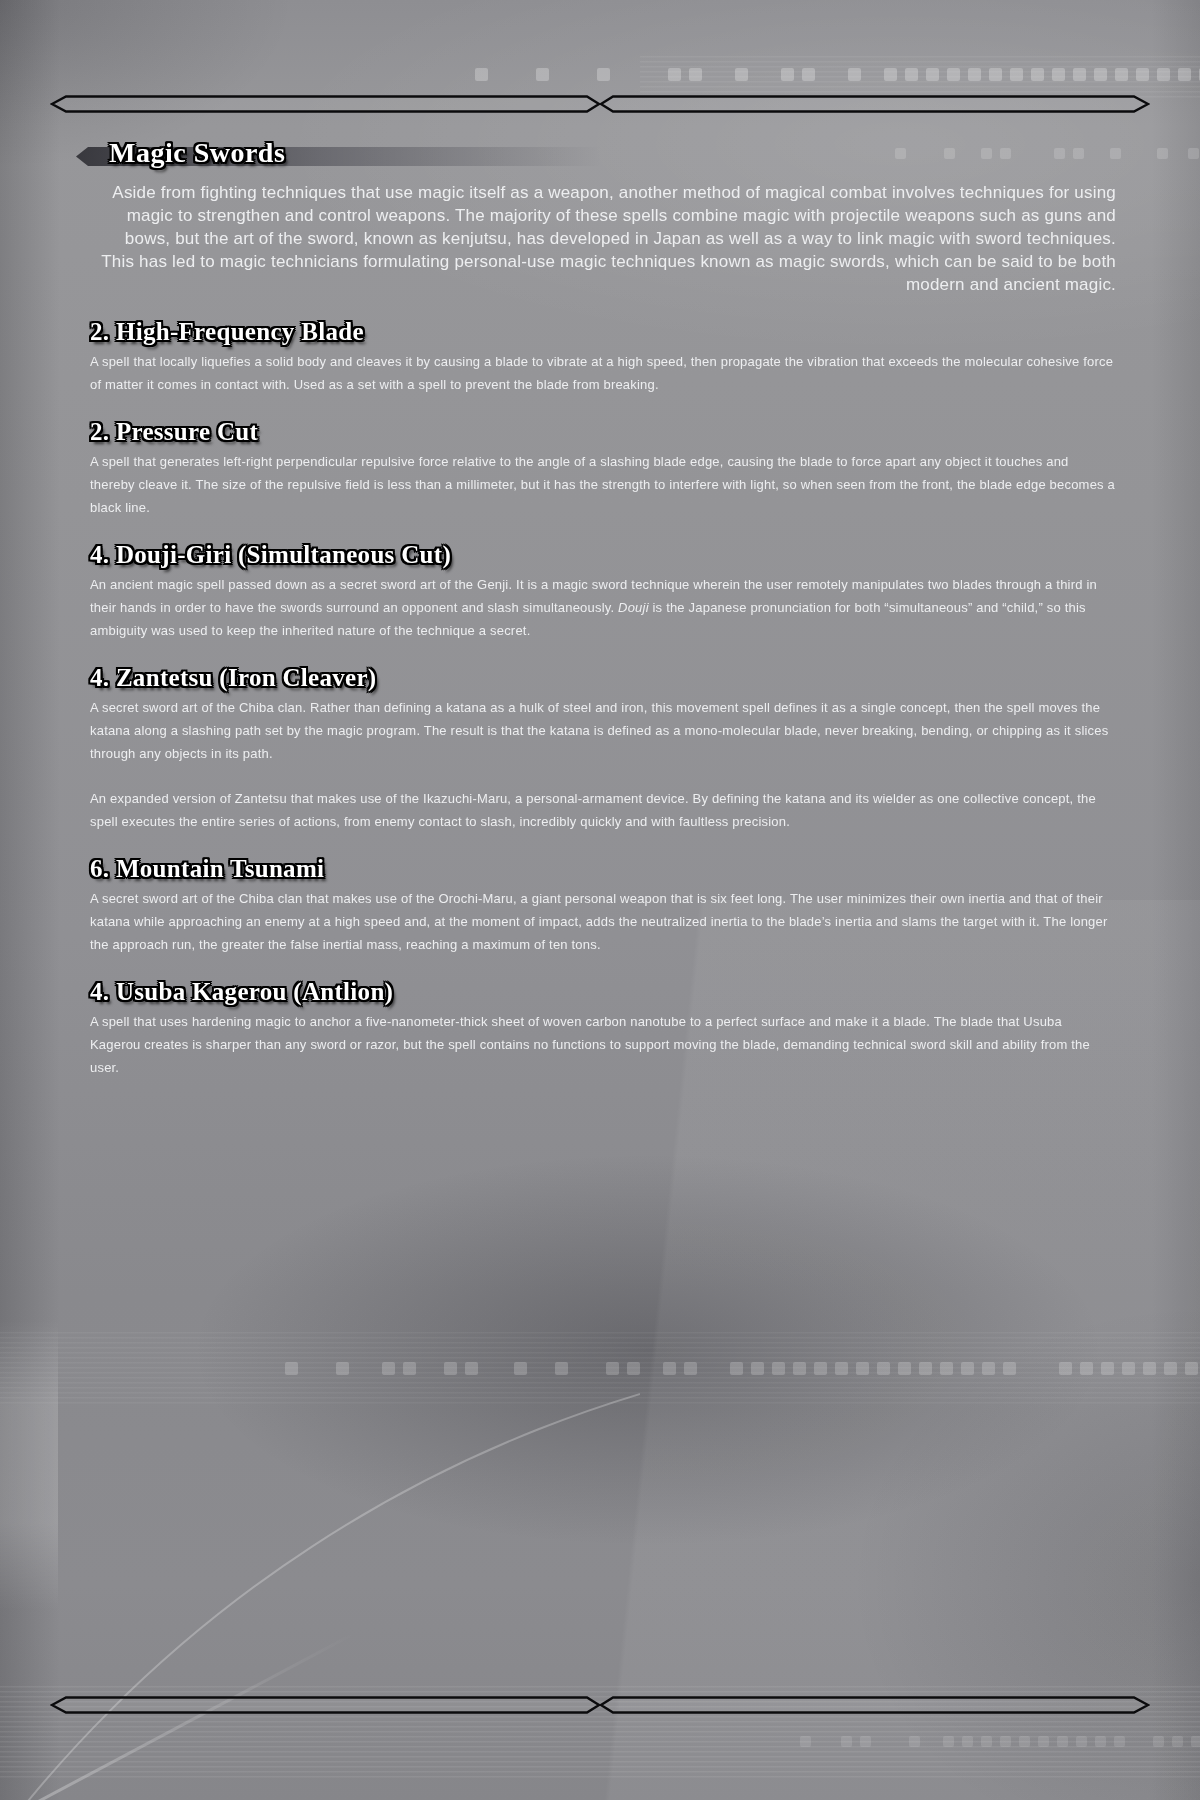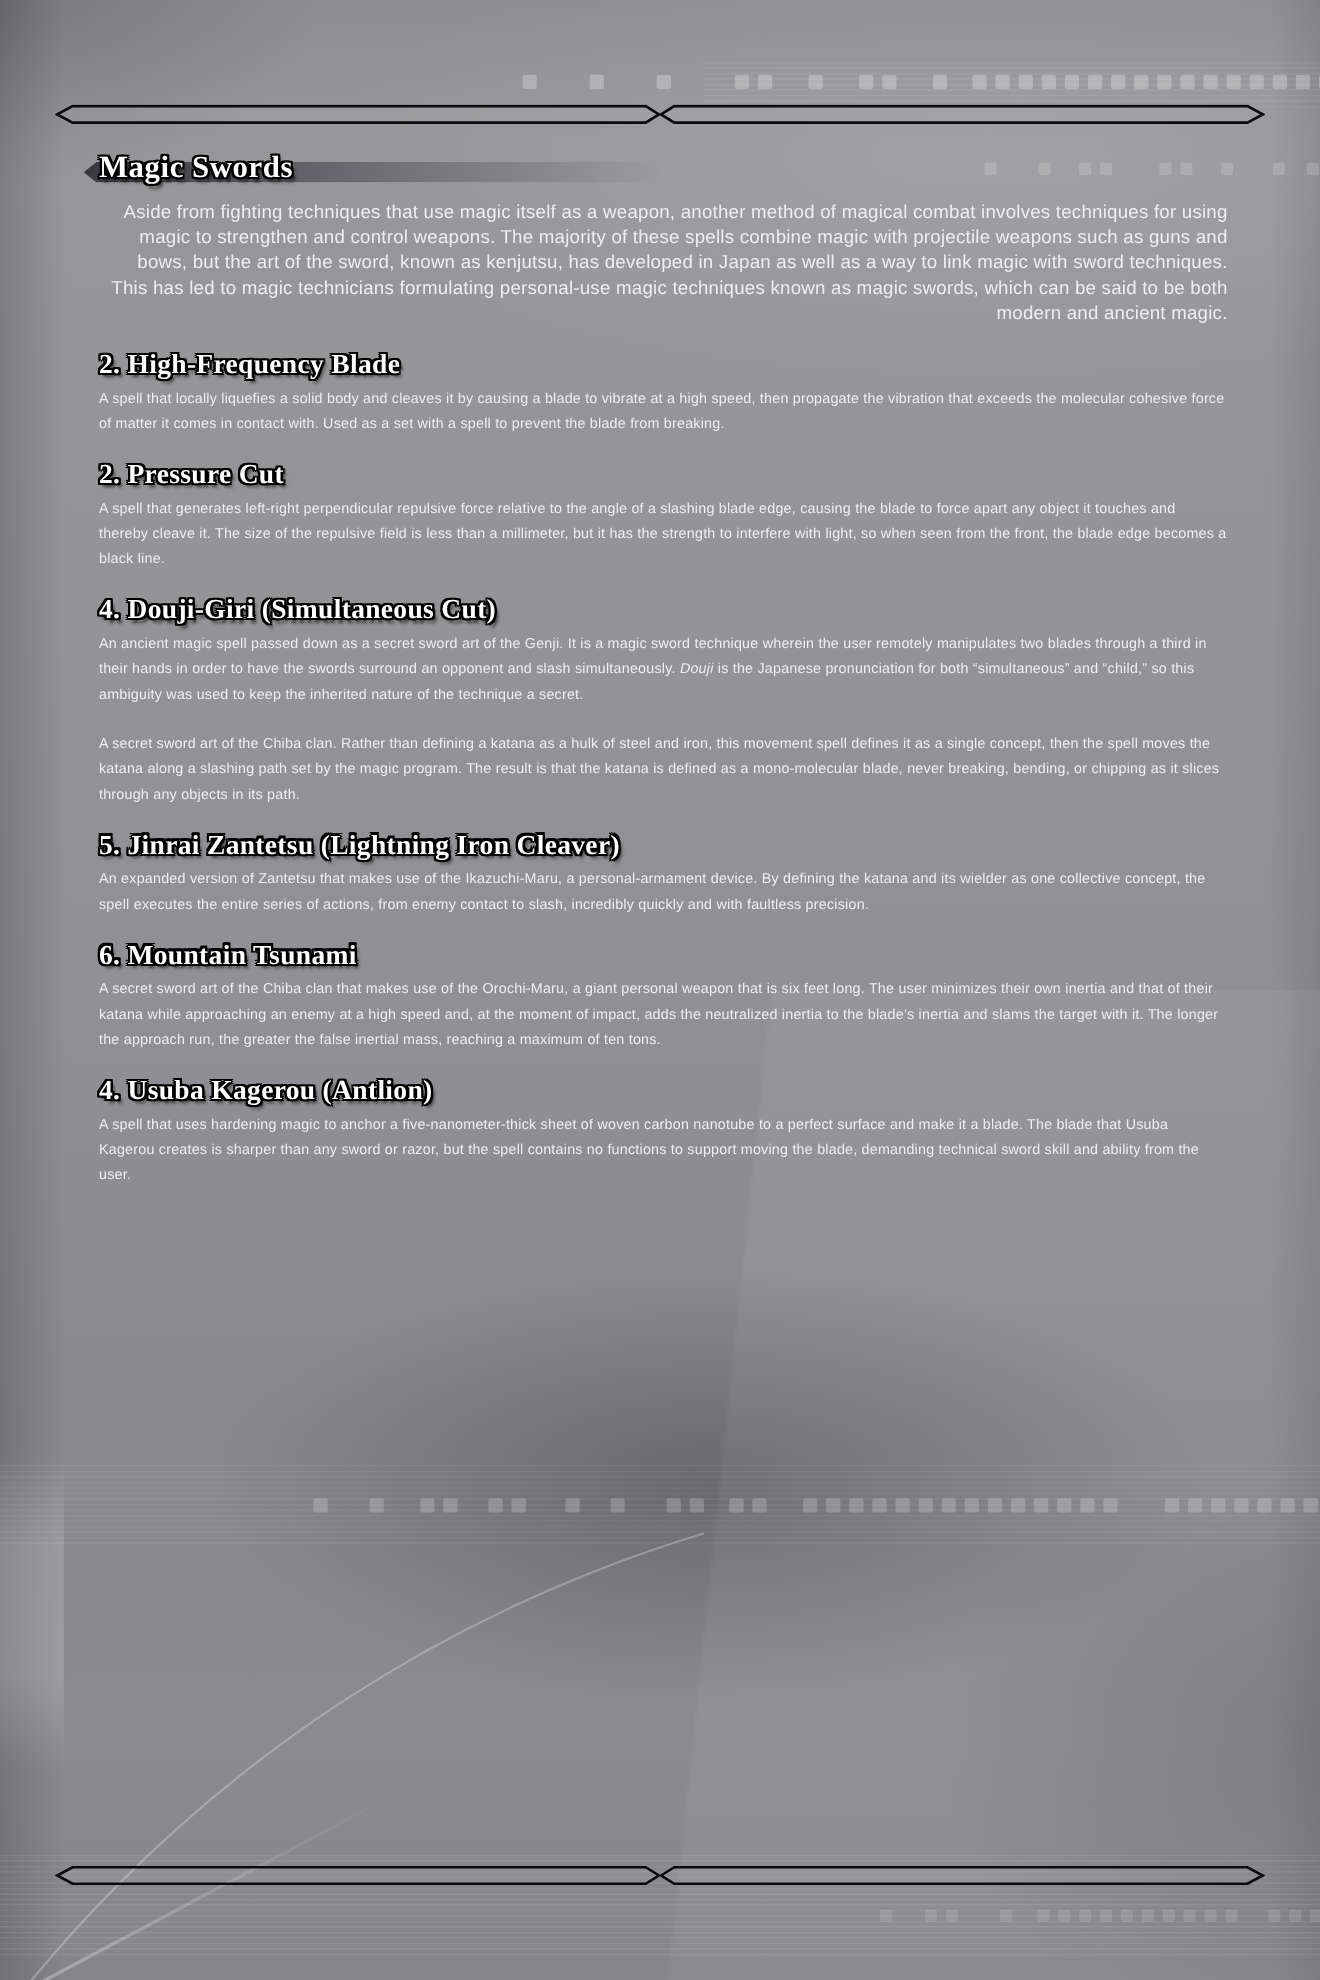--- a/index.html
+++ b/index.html
@@ -46,21 +46,21 @@
   #title-wrap{position:relative;height:36px;}
   #title-bar{position:absolute;left:-14px;top:11px;width:548px;height:19px;
     background:linear-gradient(90deg, rgba(40,40,46,0.85) 0%, rgba(70,70,78,0.55) 45%, rgba(120,120,128,0) 96%);
     clip-path:polygon(12px 0, 100% 0, 100% 100%, 12px 100%, 0 50%);}
   .outlined{color:var(--heading-fill,#fff);font-family:"Liberation Serif",serif;font-weight:bold;
     text-shadow:
       -2px -2px 0 #000, 0 -2px 0 #000, 2px -2px 0 #000,
       -2px 0 0 #000, 2px 0 0 #000,
       -2px 2px 0 #000, 0 2px 0 #000, 2px 2px 0 #000,
       -1px -1px 0 #000, 1px -1px 0 #000, -1px 1px 0 #000, 1px 1px 0 #000,
-      3px 4px 3px rgba(0,0,0,0.65);}
+      3px 4px 3px rgba(0,0,0,0.65); margin-left: 19px;}
   h1{position:relative;margin:0;font-size:28px;letter-spacing:.5px;line-height:34px;}
   #intro{margin:9px 0 0 0;font-size:17px;line-height:23px;letter-spacing:.2px;text-align:right;}
   .section{margin-top:22px;}
   .section h2{margin:0 0 4px 0;font-size:25px;line-height:28px;letter-spacing:.3px;}
   .section p{margin:0;font-size:13px;line-height:23px;letter-spacing:.2px;}
   .section p em{}
 </style>
 </head>
 <body>
 
@@ -220,25 +220,25 @@
       <h2 class="outlined">2. Pressure Cut</h2>
       <p><span>A spell that generates left-right perpendicular repulsive force relative to the angle of a slashing blade edge, causing the blade to force apart any object it touches and thereby cleave it. The size of the repulsive field is less than a millimeter, but it has the strength to interfere with light, so when seen from the front, the blade edge becomes a black line.</span></p>
     </div>
 
     <div class="section">
       <h2 class="outlined">4. Douji-Giri (Simultaneous Cut)</h2>
       <p><span>An ancient magic spell passed down as a secret sword art of the Genji. It is a magic sword technique wherein the user remotely manipulates two blades through a third in their hands in order to have the swords surround an opponent and slash simultaneously. </span><em>Douji</em><span> is the Japanese pronunciation for both “simultaneous” and “child,” so this ambiguity was used to keep the inherited nature of the technique a secret.</span></p>
     </div>
 
     <div class="section">
+      <h2 class="outlined">4. Zantetsu (Iron Cleaver)</h2>
       <p><span>A secret sword art of the Chiba clan. Rather than defining a katana as a hulk of steel and iron, this movement spell defines it as a single concept, then the spell moves the katana along a slashing path set by the magic program. The result is that the katana is defined as a mono-molecular blade, never breaking, bending, or chipping as it slices through any objects in its path.</span></p>
     </div>
 
     <div class="section">
-      <h2 class="outlined">5. Jinrai Zantetsu (Lightning Iron Cleaver)</h2>
       <p><span>An expanded version of Zantetsu that makes use of the Ikazuchi-Maru, a personal-armament device. By defining the katana and its wielder as one collective concept, the spell executes the entire series of actions, from enemy contact to slash, incredibly quickly and with faultless precision.</span></p>
     </div>
 
     <div class="section">
       <h2 class="outlined">6. Mountain Tsunami</h2>
       <p><span>A secret sword art of the Chiba clan that makes use of the Orochi-Maru, a giant personal weapon that is six feet long. The user minimizes their own inertia and that of their katana while approaching an enemy at a high speed and, at the moment of impact, adds the neutralized inertia to the blade’s inertia and slams the target with it. The longer the approach run, the greater the false inertial mass, reaching a maximum of ten tons.</span></p>
     </div>
 
     <div class="section">
       <h2 class="outlined">4. Usuba Kagerou (Antlion)</h2>

